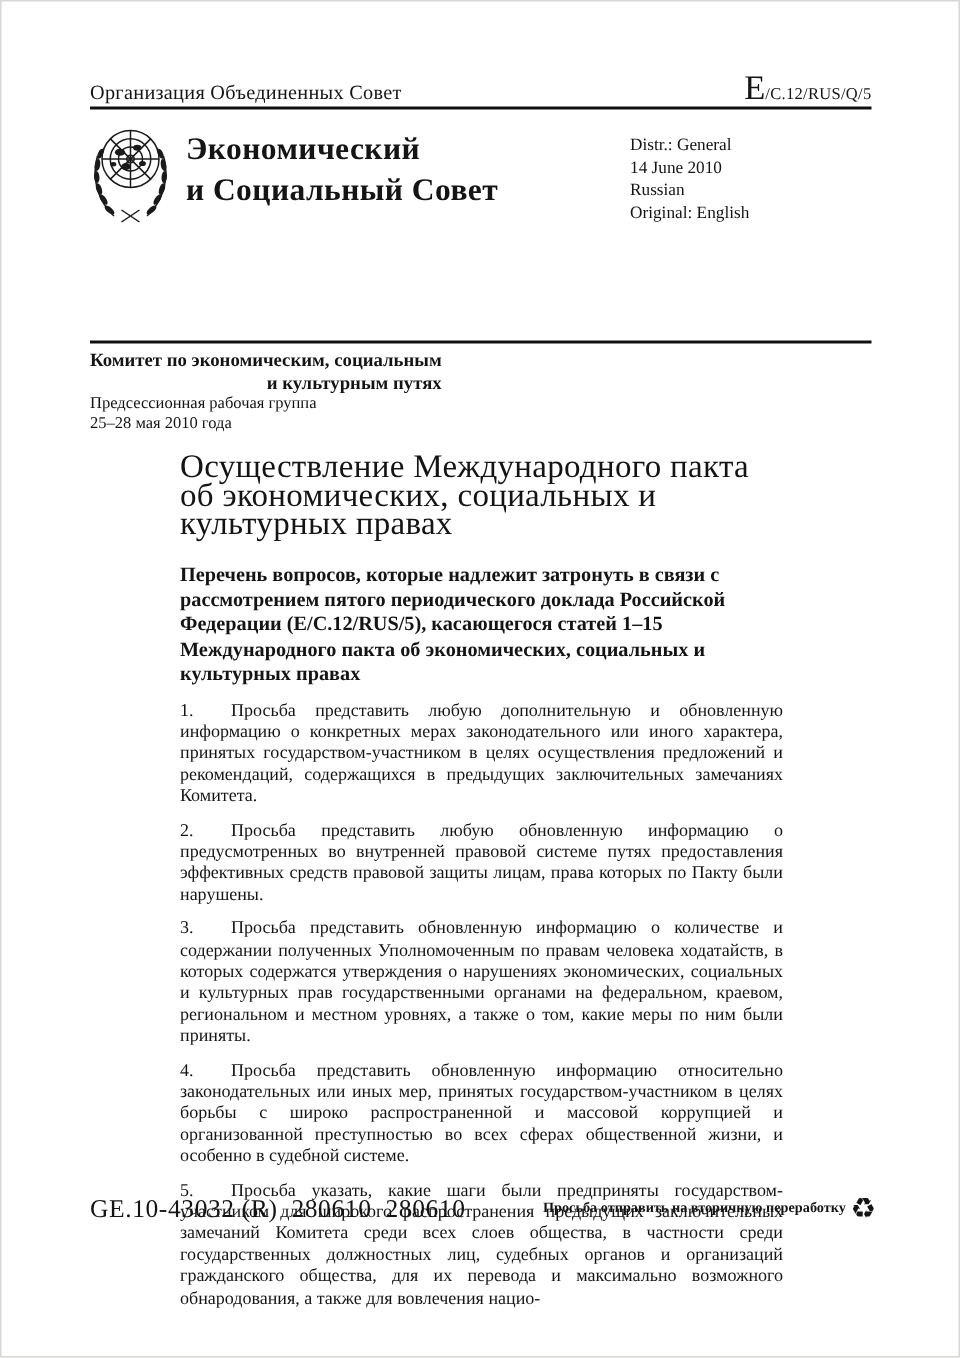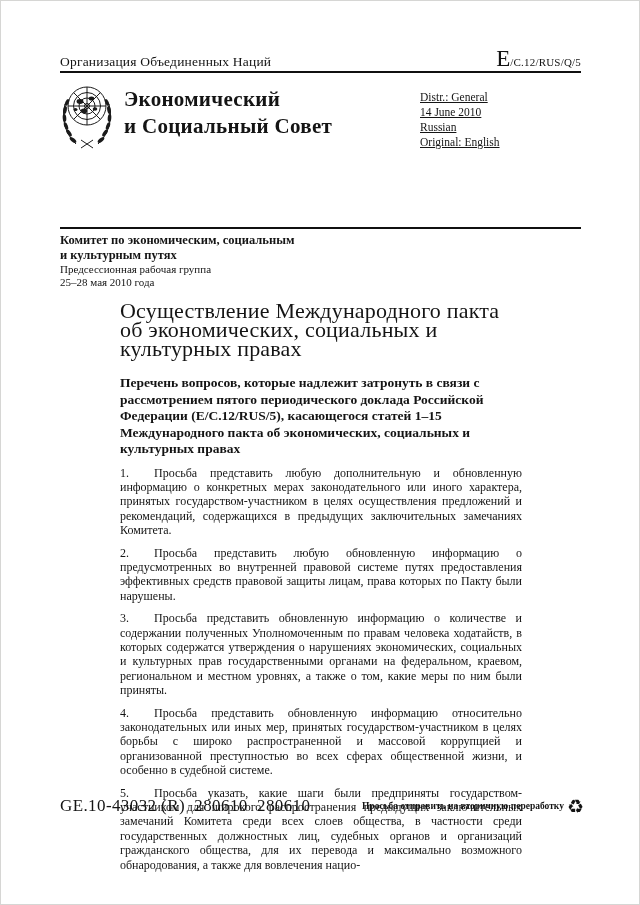--- a/index.html
+++ b/index.html
@@ -22,25 +22,25 @@
   .rule-1 { top:71px; }
   .rule-2 { top:227px; }
   
   .emblem { position:absolute; left:60px; top:82px; }
   .council-title {
     position:absolute; left:124px; top:86px;
     font-size:21px; font-weight:bold; line-height:27px; letter-spacing:.3px;
   }
   .distr-block {
     position:absolute; left:420px; top:90px;
-    font-size:11.5px; line-height:15px;text-decoration:underline;
+    font-size:11.5px; line-height:15px;
   }
   
   .committee { position:absolute; left:60px; top:233px; }
-  .committee-name { font-size:12.5px; font-weight:bold; line-height:14.5px; }
+  .committee-name { font-size:12.5px; font-weight:bold; line-height:14.5px;text-align:right; }
   .working-group { font-size:11px; font-weight:normal; line-height:13px; margin-top:1px; }
   .session-dates { font-size:11px; line-height:13px; }
   
   .content { position:absolute; left:60px; top:301px; width:462px; }
   .doc-title {
     margin:0 0 0 60px; width:392px;
     font-size:22px; font-weight:normal; line-height:19px; letter-spacing:.2px;
   }
   .doc-subtitle {
     margin:17px 0 0 60px; width:400px;
@@ -68,21 +68,21 @@
   .recycle-glyph { font-family:"DejaVu Sans", sans-serif; font-size:19px; line-height:19px; }
   svg .ln { stroke:#1a1a1a; stroke-width:1; fill:none; }
   svg .blob { fill:#1a1a1a; stroke:none; }
 </style>
 </head>
 <body>
 
 <div class="page">
 
   <div class="top-row">
-    <span class="org-name">Организация Объединенных Наций</span>
+    <span class="org-name">Организация Объединенных Совет</span>
     <span class="doc-symbol"><span class="sym-big">E</span><span class="sym-rest">/C.12/RUS/Q/5</span></span>
   </div>
   <div class="rule rule-1"></div>
 
   <div class="emblem">
     <svg width="54" height="72" viewBox="0 0 54 72" aria-hidden="true">
 
       <circle class="ln" cx="27" cy="24" r="19"></circle>
       <circle class="ln" cx="27" cy="24" r="13.5"></circle>
       <circle class="ln" cx="27" cy="24" r="8"></circle>

